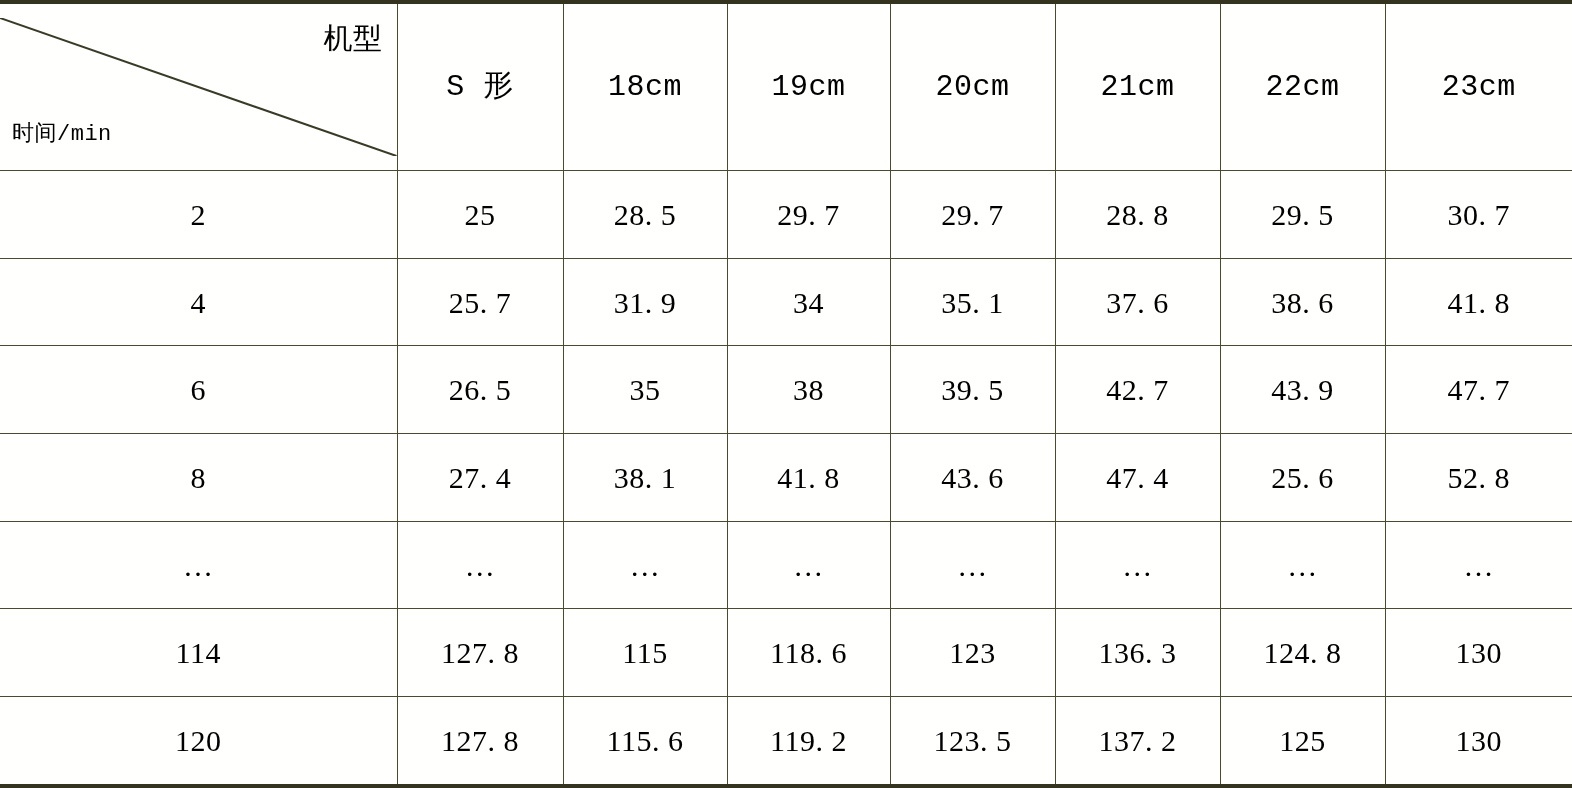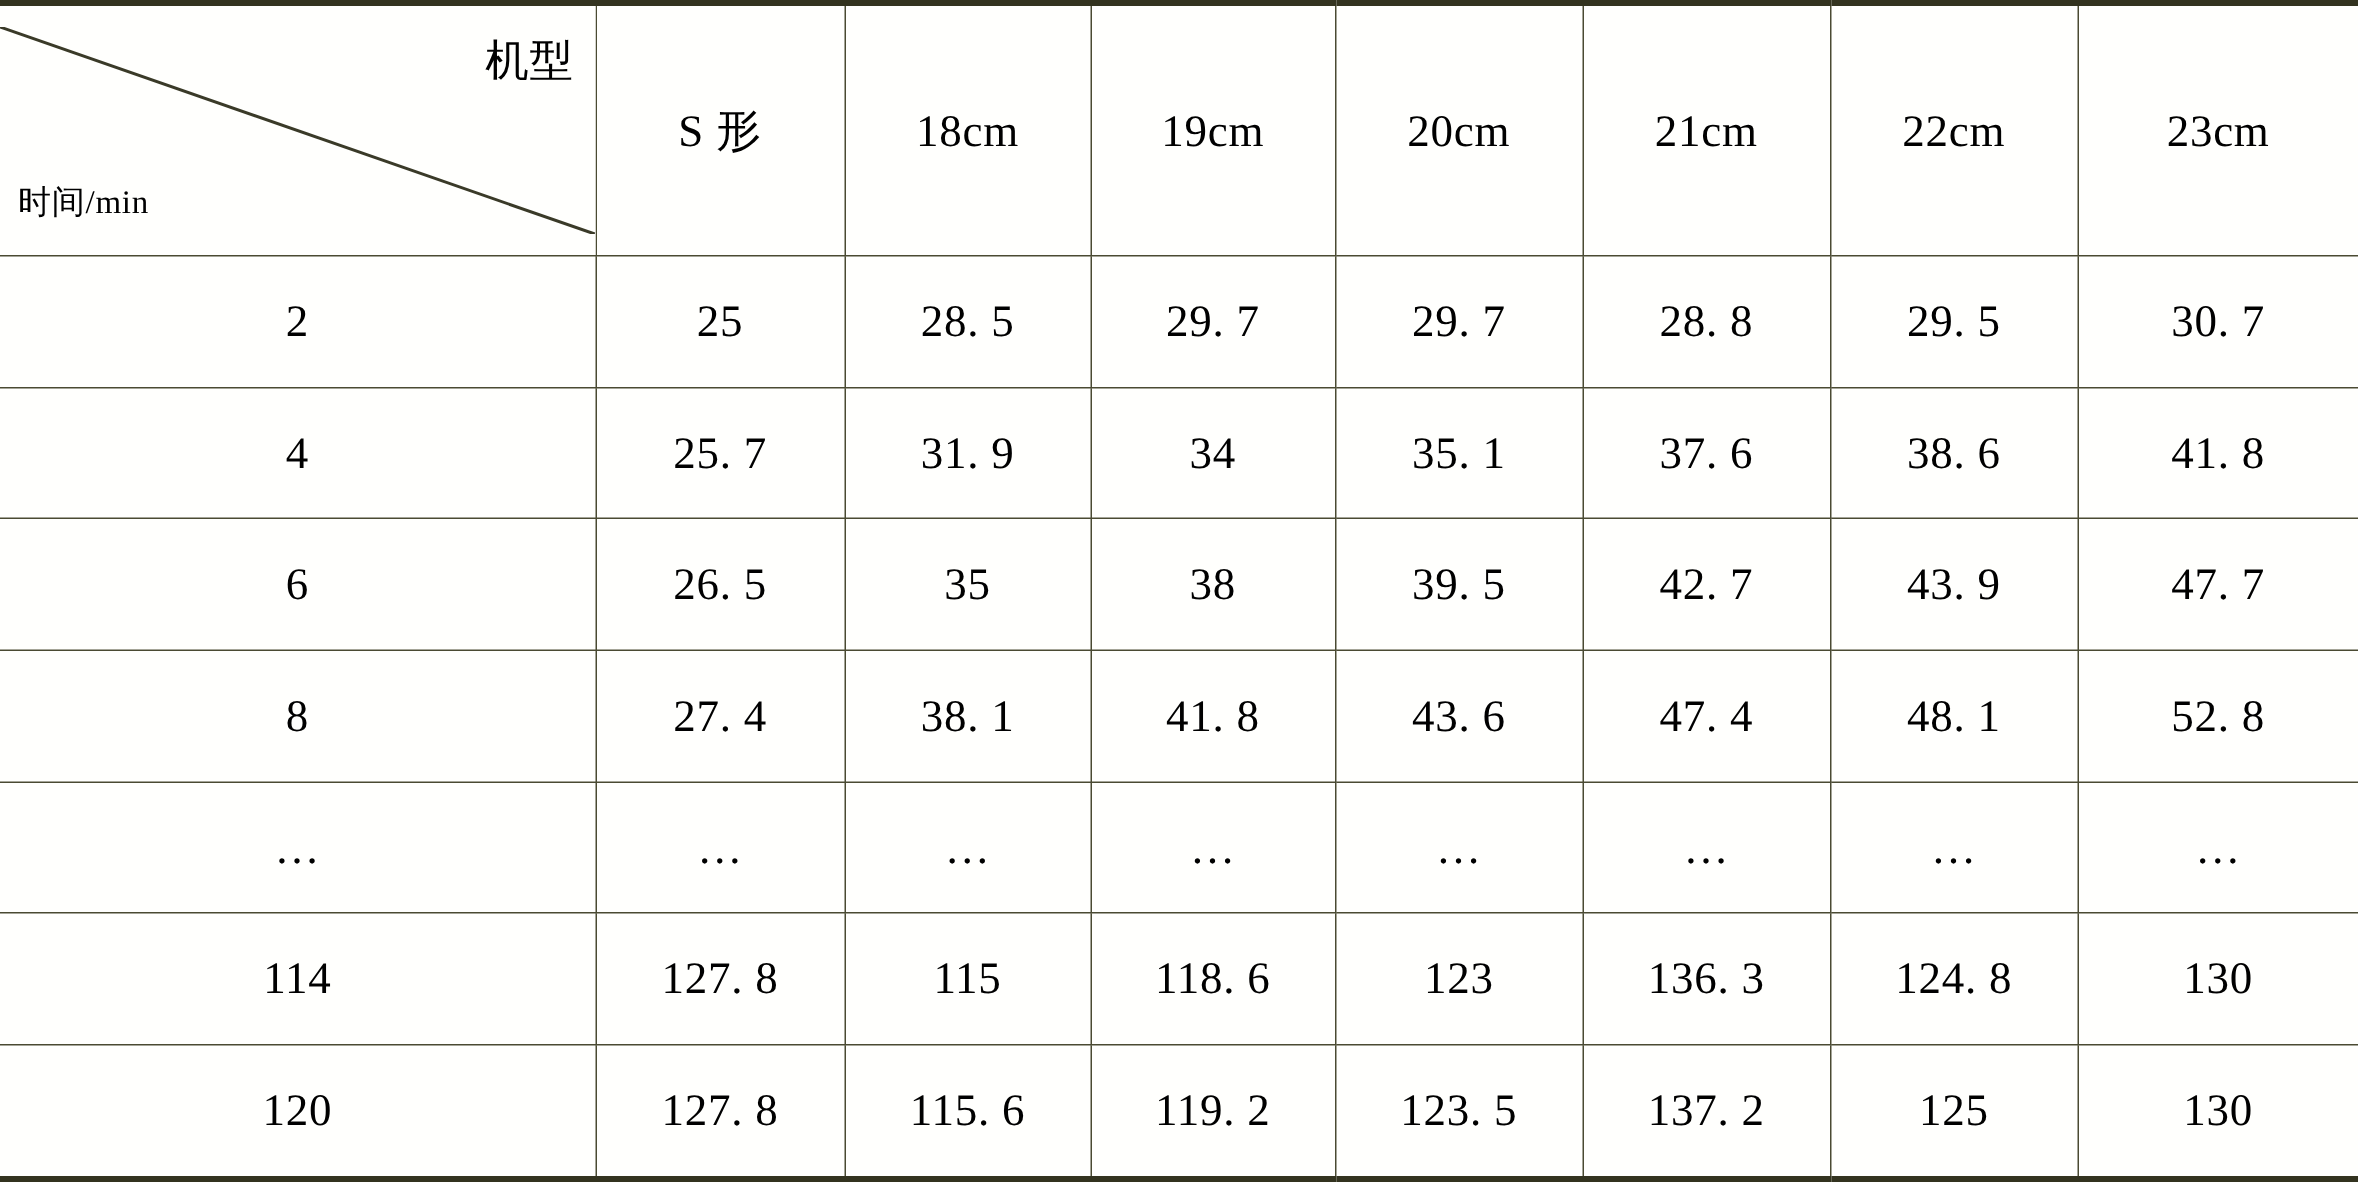--- a/index.html
+++ b/index.html
@@ -53,20 +53,21 @@
     border-left: none;
   }
   table.data-table tr td:last-child {
     border-right: none;
   }
 
   
   tr.header-row td {
     height: 138px;
     font-size: 30px;
+    font-family: Liberation Mono, monospace;
   }
 
   
   td.corner-cell {
     position: relative;
     padding: 0;
     height: 138px;
   }
   .corner-inner {
     position: relative;
@@ -192,21 +193,21 @@
         <td class="value-cell">47. 7</td>
       </tr>
 
       <tr class="body-row">
         <td class="row-label">8</td>
         <td class="value-cell">27. 4</td>
         <td class="value-cell">38. 1</td>
         <td class="value-cell">41. 8</td>
         <td class="value-cell">43. 6</td>
         <td class="value-cell">47. 4</td>
-        <td class="value-cell">48. 1</td>
+        <td class="value-cell">25. 6</td>
         <td class="value-cell">52. 8</td>
       </tr>
 
       <tr class="body-row">
         <td class="ellipsis-cell">…</td>
         <td class="ellipsis-cell">…</td>
         <td class="ellipsis-cell">…</td>
         <td class="ellipsis-cell">…</td>
         <td class="ellipsis-cell">…</td>
         <td class="ellipsis-cell">…</td>

